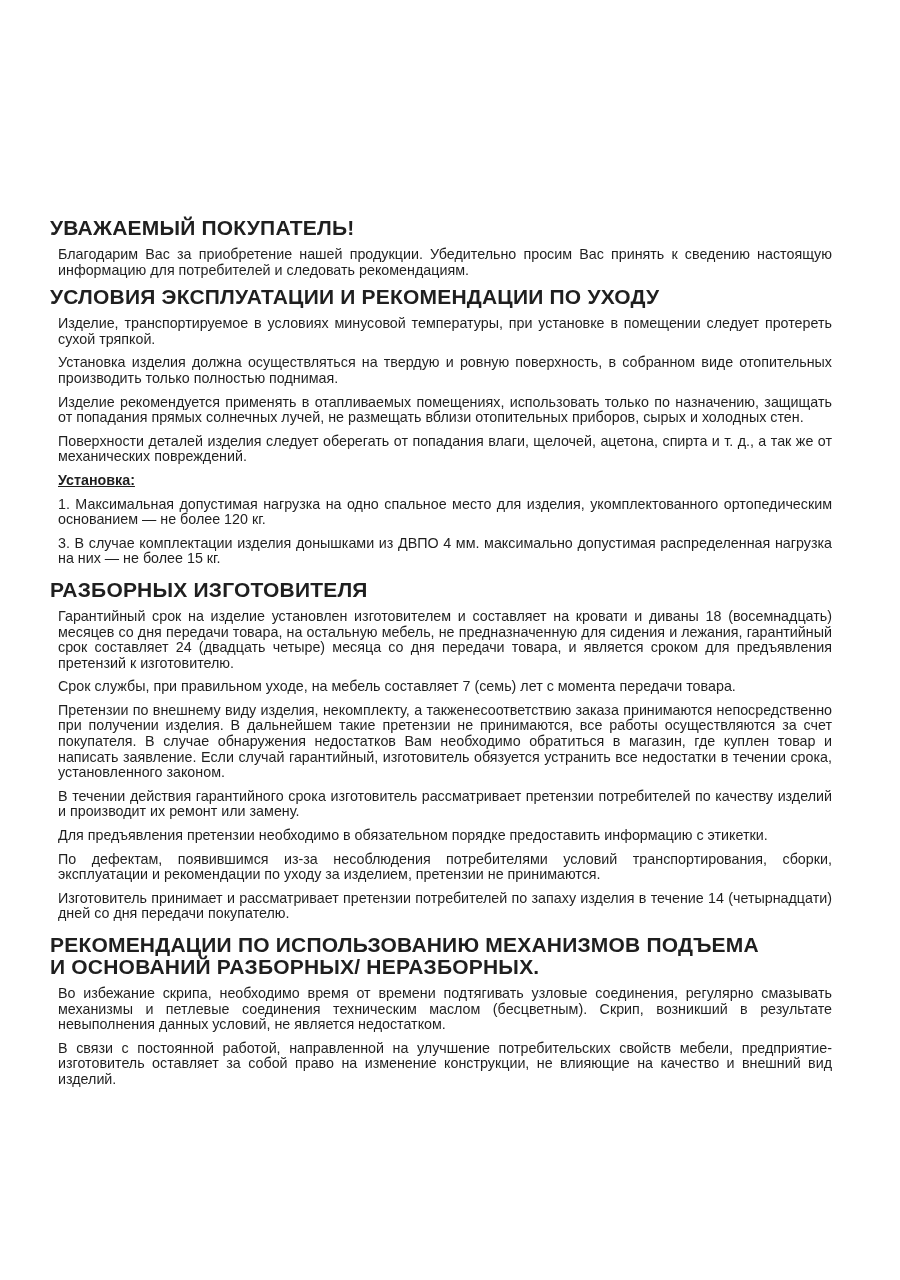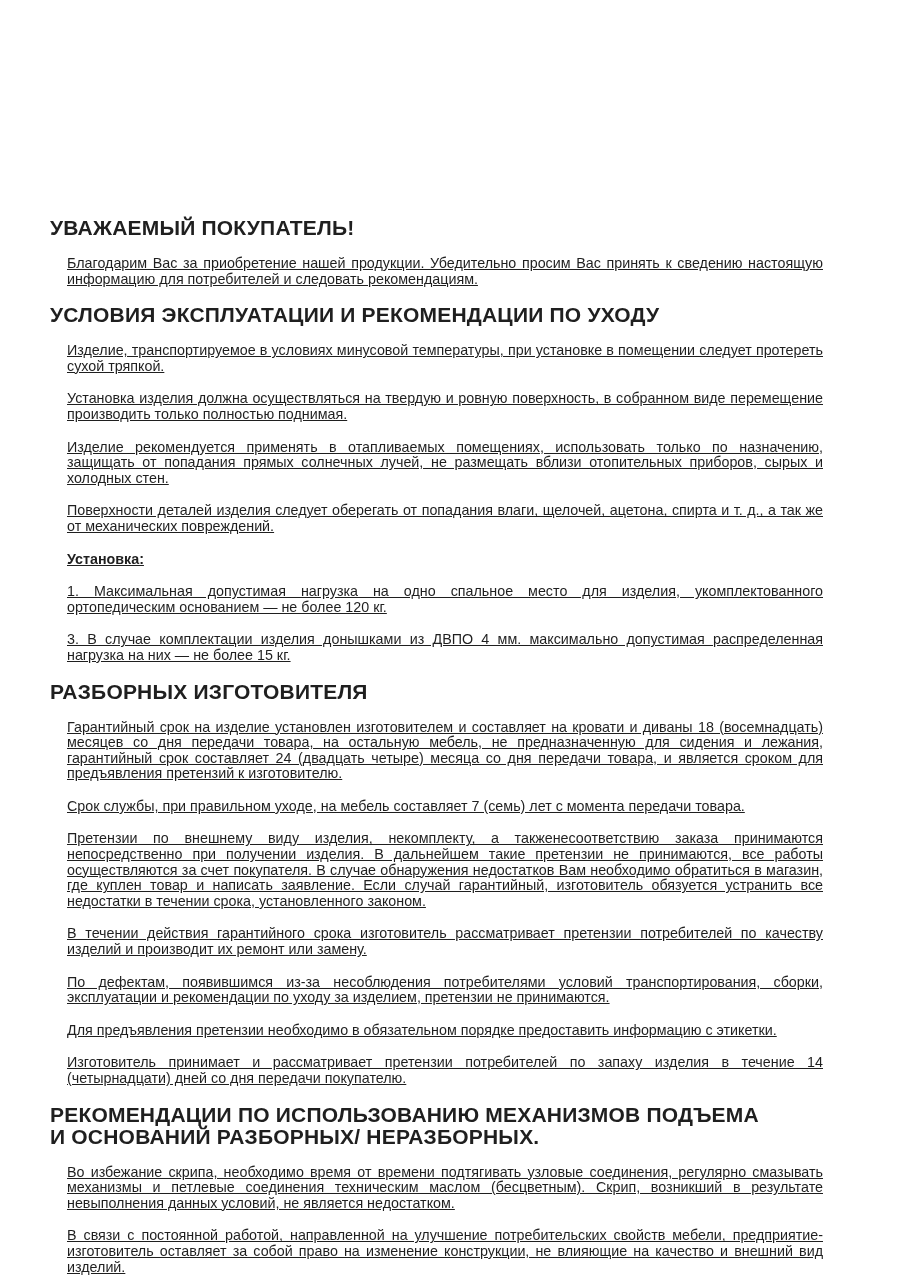--- a/index.html
+++ b/index.html
@@ -32,58 +32,57 @@
     line-height: 22px;
     font-weight: bold;
     margin: 0 0 4px 0;
     text-align: left;
     white-space: pre-line;
     letter-spacing: 0.2px;
   }
   h1.gap-sm { margin-top: 7px; }
   h1.gap-md { margin-top: 12px; }
   p.para {
-    margin: 17px;
-    text-decoration: underline;
+    margin: 8px;
   }
   .attention-label {
     font-weight: bold;
     text-decoration: underline;
   }
 </style>
 </head>
 <body>
 
 <div class="page">
   <div class="content">
 
     <section>
       <h1 class="sec-heading">УВАЖАЕМЫЙ ПОКУПАТЕЛЬ!</h1>
       <p class="para">Благодарим Вас за приобретение нашей продукции. Убедительно просим Вас принять к сведению настоящую информацию для потребителей и следовать рекомендациям.</p>
     </section>
 
     <section>
       <h1 class="sec-heading gap-sm">УСЛОВИЯ ЭКСПЛУАТАЦИИ И РЕКОМЕНДАЦИИ ПО УХОДУ</h1>
       <p class="para">Изделие, транспортируемое в условиях минусовой температуры, при установке в помещении следует протереть сухой тряпкой.</p>
-      <p class="para">Установка изделия должна осуществляться на твердую и ровную поверхность, в собранном виде перемещение производить только полностью поднимая.</p>
+      <p class="para">Установка изделия должна осуществляться на твердую и ровную поверхность, в собранном виде отопительных производить только полностью поднимая.</p>
       <p class="para">Изделие рекомендуется  применять в отапливаемых помещениях, использовать только по назначению, защищать от попадания прямых солнечных лучей, не размещать вблизи отопительных приборов, сырых и холодных стен.</p>
       <p class="para">Поверхности деталей изделия следует оберегать от попадания влаги, щелочей, ацетона, спирта и т. д., а так же от механических повреждений.</p>
       <p class="para attention-label">Установка:</p>
       <p class="para">1. Максимальная допустимая нагрузка на одно спальное место для изделия, укомплектованного ортопедическим основанием — не более 120 кг.</p>
       <p class="para">3. В случае комплектации изделия донышками из ДВПО 4 мм. максимально допустимая распределенная нагрузка на них — не более 15 кг.</p>
     </section>
 
     <section>
       <h1 class="sec-heading gap-md">РАЗБОРНЫХ ИЗГОТОВИТЕЛЯ</h1>
       <p class="para">Гарантийный срок на изделие установлен изготовителем и составляет на кровати и диваны 18 (восемнадцать) месяцев со дня передачи товара, на остальную мебель, не предназначенную для сидения и лежания, гарантийный срок составляет 24 (двадцать четыре) месяца со дня передачи товара, и является сроком для предъявления претензий к изготовителю.</p>
       <p class="para">Срок службы, при правильном уходе, на мебель составляет 7 (семь) лет с момента передачи товара.</p>
       <p class="para">Претензии по внешнему виду изделия, некомплекту, а такженесоответствию заказа принимаются непосредственно при получении изделия. В дальнейшем такие претензии не принимаются, все работы осуществляются за счет покупателя. В случае обнаружения недостатков  Вам необходимо обратиться в магазин, где куплен товар и написать заявление. Если случай гарантийный, изготовитель обязуется устранить все недостатки в течении срока, установленного законом.</p>
       <p class="para">В течении действия гарантийного срока изготовитель рассматривает претензии потребителей по качеству изделий и производит их ремонт или замену.</p>
+      <p class="para">Для предъявления претензии необходимо в обязательном порядке предоставить информацию с этикетки.</p>
       <p class="para">По дефектам, появившимся из-за несоблюдения потребителями условий транспортирования, сборки, эксплуатации и рекомендации по уходу за изделием, претензии не принимаются.</p>
-      <p class="para">Для предъявления претензии необходимо в обязательном порядке предоставить информацию с этикетки.</p>
       <p class="para">Изготовитель принимает и рассматривает претензии потребителей по запаху изделия в течение 14 (четырнадцати) дней со дня передачи  покупателю.</p>
     </section>
 
     <section>
       <h1 class="sec-heading gap-md">РЕКОМЕНДАЦИИ ПО ИСПОЛЬЗОВАНИЮ МЕХАНИЗМОВ ПОДЪЕМА
 И ОСНОВАНИЙ РАЗБОРНЫХ/ НЕРАЗБОРНЫХ.</h1>
       <p class="para">Во избежание скрипа, необходимо время от времени подтягивать узловые соединения, регулярно смазывать механизмы и петлевые соединения техническим маслом (бесцветным). Скрип, возникший в результате невыполнения данных условий, не является недостатком.</p>
       <p class="para">В связи с постоянной работой, направленной на улучшение потребительских свойств мебели, предприятие-изготовитель оставляет за собой право на изменение конструкции, не влияющие на качество и внешний вид изделий.</p>
     </section>
 

